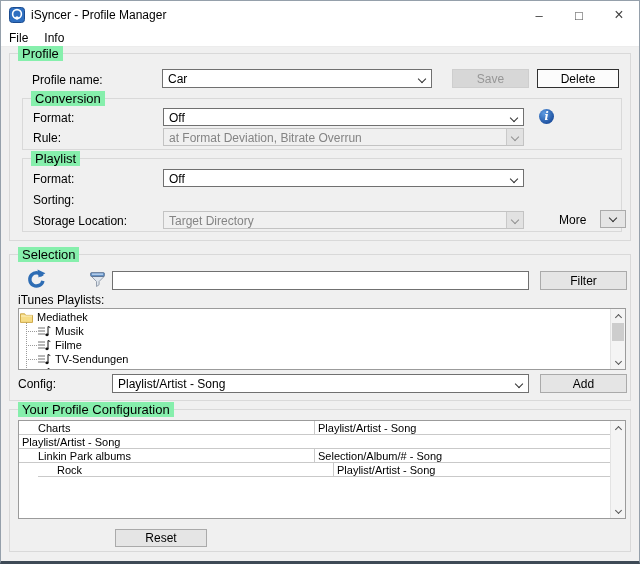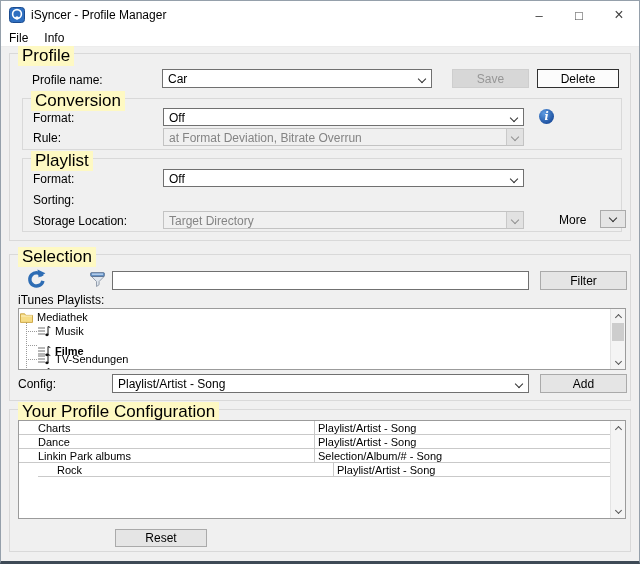--- a/index.html
+++ b/index.html
@@ -14,22 +14,22 @@
   .win-controls{ position:absolute; right:0; top:0; height:28px; display:flex; }
   .win-btn{ width:40px; height:28px; display:flex; align-items:center; justify-content:center;
             font-size:13px; color:#444; cursor:default; }
   .win-btn.close{ font-size:16px; }
   
   .menubar{ position:absolute; left:0; top:28px; width:100%; height:18px; background:#fff;
             display:flex; align-items:center; border-bottom:1px solid #ececec; }
   .menu-item{ font-size:12px; padding:0 8px; color:#000; }
   
   .grp{ position:absolute; border:1px solid #d9d9d9; }
-  .grp-lbl{ position:absolute; top:-8px; left:8px; background:#fef9c3; padding:0 4px;
-            font-size:17px; color:#000; white-space:nowrap; }
+  .grp-lbl{ position:absolute; top:-8px; left:8px; background:#86efac; padding:0 4px;
+            font-size:13px; color:#000; white-space:nowrap; }
   .flabel{ position:absolute; font-size:12px; color:#000; white-space:nowrap; }
   
   .combo{ position:absolute; height:19px; background:#fff; border:1px solid #707070;
           font-size:12px; color:#000; padding:2px 17px 0 5px; white-space:nowrap; overflow:hidden; }
   .combo .arrow{ position:absolute; right:6px; top:6px; }
   .chev{ display:inline-block; width:6px; height:6px; border-right:1px solid #303030;
          border-bottom:1px solid #303030; transform:rotate(45deg); }
   .combo.disabled{ background:#f0f0f0; border-color:#c3c3c3; color:#848484; }
   .combo.disabled .arrowbox{ position:absolute; right:0; top:0; bottom:0; width:17px;
           background:#e2e2e2; border-left:1px solid #c9c9c9; display:flex; align-items:center; justify-content:center; }
@@ -194,21 +194,21 @@
                 <line x1="0" y1="6" x2="7" y2="6"></line>
                 <line x1="0" y1="9" x2="7" y2="9"></line>
               </g>
             <path d="M10 9.5 V1.5 l2.3 1" fill="none" stroke="#101010" stroke-width="1"></path>
             <ellipse cx="9" cy="9.8" rx="1.7" ry="1.4" fill="#101010"></ellipse>
           </svg>
         </span>
         <span>Musik</span>
       </div>
 
-      <div class="trow" style="left:19px; top:35px;font-weight:bold;">
+      <div class="trow" style="left:19px; top:29px;">
         <span class="ticon">
           <svg width="13" height="12" viewBox="0 0 13 12">
             <g stroke="#707070" stroke-width="1">
                 <line x1="0" y1="3" x2="7" y2="3"></line>
                 <line x1="0" y1="6" x2="7" y2="6"></line>
                 <line x1="0" y1="9" x2="7" y2="9"></line>
               </g>
             <path d="M10 9.5 V1.5 l2.3 1" fill="none" stroke="#101010" stroke-width="1"></path>
             <ellipse cx="9" cy="9.8" rx="1.7" ry="1.4" fill="#101010"></ellipse>
           </svg>
@@ -268,21 +268,20 @@
 
   <div class="grp" style="left:8px; top:408px; width:622px; height:143px;">
     <span class="grp-lbl">Your Profile Configuration</span>
 
     <div class="panel" style="left:8px; top:10px; width:608px; height:99px;">
       <div class="tbl-row" style="top:0;">
         <span class="c1">Charts</span>
         <span class="c2">Playlist/Artist - Song</span>
       </div>
       <div class="tbl-row" style="top:14px;">
-        <span class="c1">Dance</span>
         <span class="c2">Playlist/Artist - Song</span>
       </div>
       <div class="tbl-row" style="top:28px;">
         <span class="c1">Linkin Park albums</span>
         <span class="c2">Selection/Album/# - Song</span>
       </div>
       <div class="tbl-row" style="top:42px;margin-left:19px;">
         <span class="c1">Rock</span>
         <span class="c2">Playlist/Artist - Song</span>
       </div>

